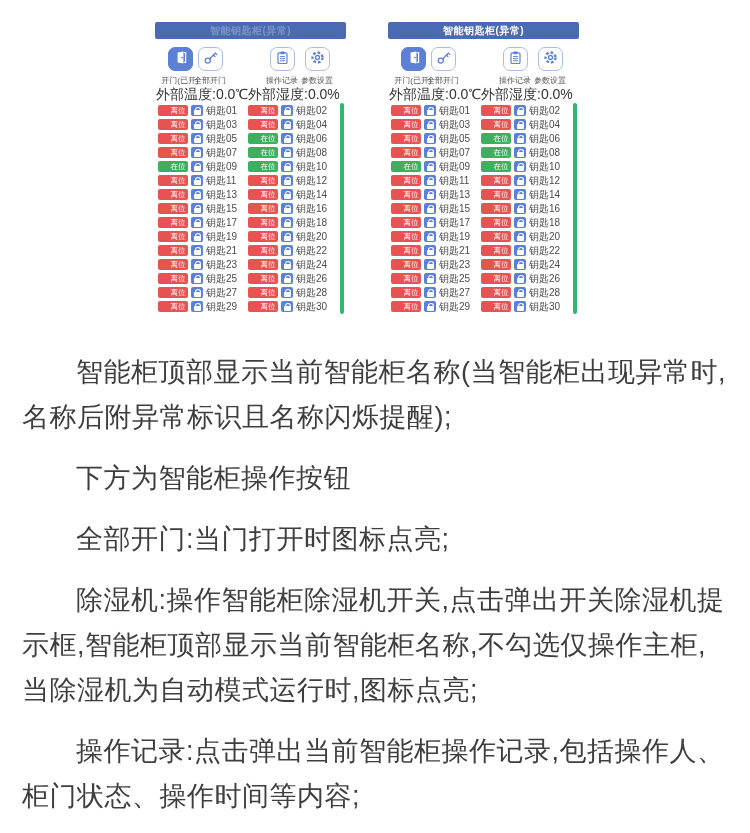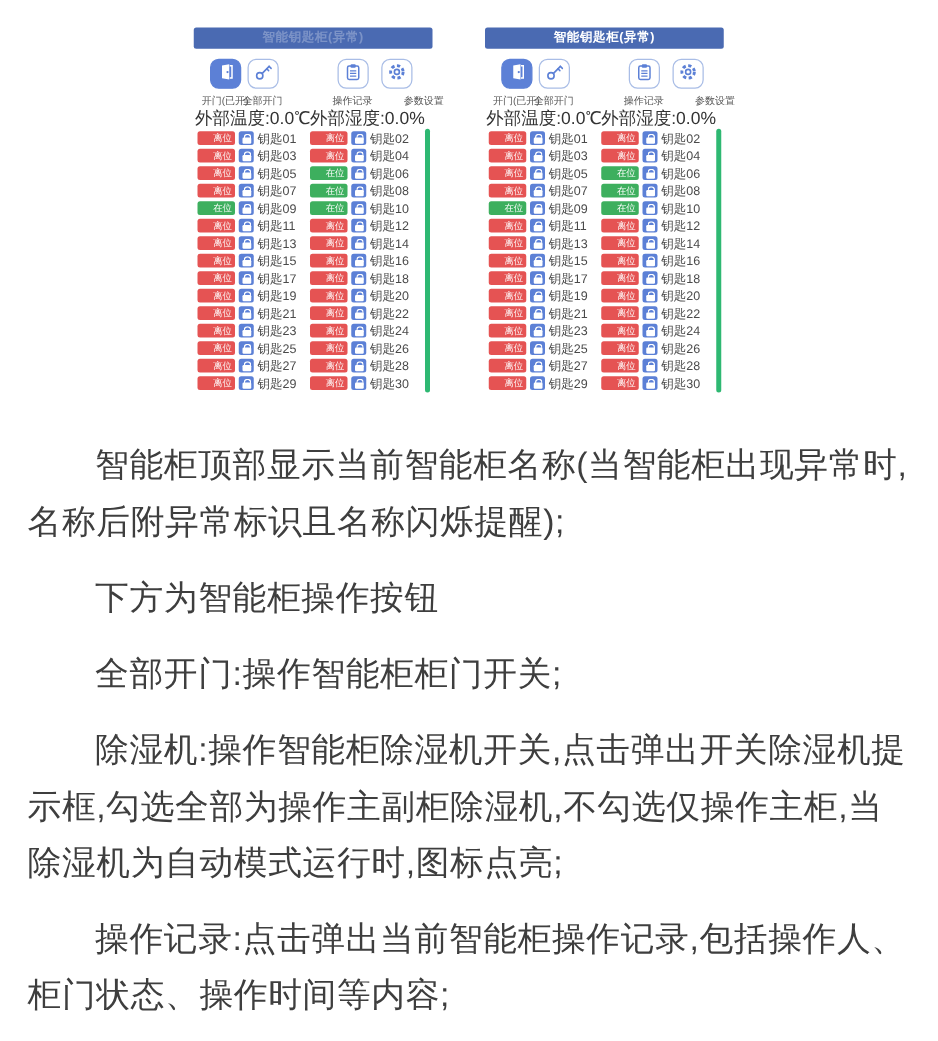--- a/index.html
+++ b/index.html
@@ -10,21 +10,21 @@
   .panel-1{left:388px;}
   .panel-title{height:17px;background:#4a6ab2;border-radius:2px;color:#fff;font-size:10px;
     line-height:17px;text-align:center;font-weight:bold;letter-spacing:.5px;}
   .panel-title.faded{color:rgba(255,255,255,0.28);}
   .buttons{position:absolute;top:25px;left:0;width:100%;height:40px;}
   .icon-btn{position:absolute;top:0;width:25px;height:24px;background:#fff;border:1px solid #a9bde6;
     border-radius:7px;display:flex;align-items:center;justify-content:center;box-sizing:border-box;padding:0;}
   .icon-btn.active{background:#5c80d6;border-color:#5c80d6;}
   .b0{left:13px;} .b1{left:43px;} .b2{left:115px;} .b3{left:150px;}
   .btn-label{position:absolute;top:28px;width:44px;text-align:center;font-size:8px;color:#555;}
-  .bl0{left:3px;} .bl1{left:33px;} .bl2{left:105px;} .bl3{left:140px;margin-left:22px;}
+  .bl0{left:3px;} .bl1{left:33px;} .bl2{left:105px;} .bl3{left:140px;}
   .temps{position:absolute;top:64px;left:1px;width:100%;font-size:14px;color:#333;}
   .temps .humidity{position:absolute;left:92px;top:0;}
   .keys{position:absolute;top:83px;left:0;width:100%;}
   .key-col{position:absolute;top:0;display:flex;flex-direction:column;gap:3px;}
   .key-col.left{left:3px;} .key-col.right{left:93px;}
   .key-row{display:flex;align-items:center;gap:3px;height:11px;}
   .badge{display:inline-block;min-width:20px;height:11px;border-radius:2px;color:#fff;
     font-size:7.5px;line-height:11.5px;text-align:center;padding-left:10px;}
   .badge.away{background:#e55353;}
   .badge.present{background:#3daf5e;text-align:center;}
@@ -458,16 +458,16 @@
         </div>
     </div>
 
     <div class="scrollbar"></div>
   </div>
   </div>
 
 <div class="description">
   <p>智能柜顶部显示当前智能柜名称(当智能柜出现异常时,名称后附异常标识且名称闪烁提醒);</p>
   <p>下方为智能柜操作按钮</p>
-  <p>全部开门:操作智能柜柜门开关;</p>
-  <p>除湿机:操作智能柜除湿机开关,点击弹出开关除湿机提示框,勾选全部为操作主副柜除湿机,不勾选仅操作主柜,当除湿机为自动模式运行时,图标点亮;</p>
+  <p>全部开门:当门打开时图标点亮;</p>
+  <p>除湿机:操作智能柜除湿机开关,点击弹出开关除湿机提示框,智能柜顶部显示当前智能柜名称,不勾选仅操作主柜,当除湿机为自动模式运行时,图标点亮;</p>
   <p>操作记录:点击弹出当前智能柜操作记录,包括操作人、柜门状态、操作时间等内容;</p>
 </div>
 
 </body></html>

